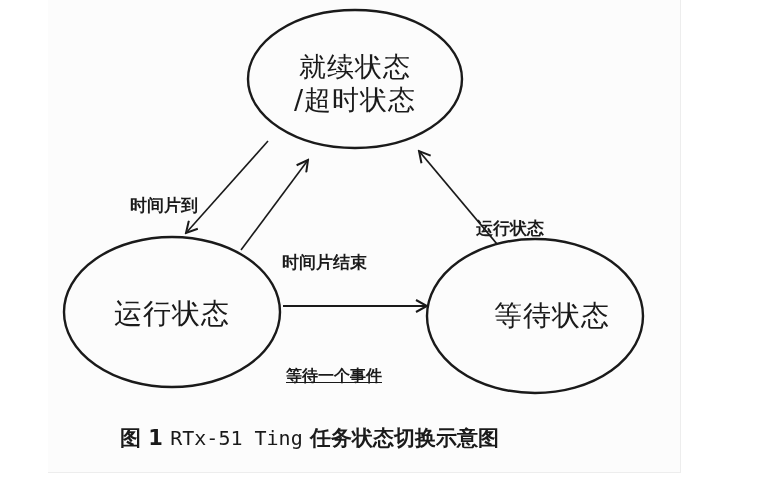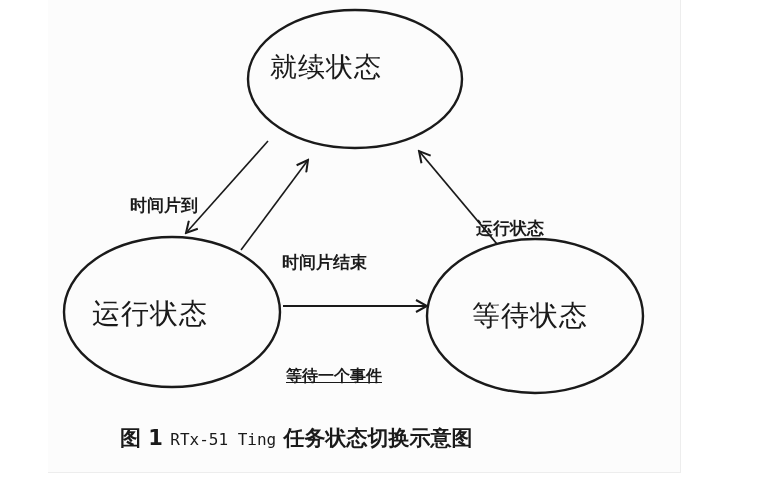--- a/index.html
+++ b/index.html
@@ -1,26 +1,26 @@
 <!DOCTYPE html>
 <html><head>
 <meta charset="utf-8">
 <style>
   html, body { margin:0; padding:0; background:#ffffff; }
   body { width:765px; height:478px; position:relative; overflow:hidden;
          font-family: "DejaVu Sans", "Liberation Sans", sans-serif; }
   .panel { position:absolute; left:48px; top:0; width:632px; height:472px;
            background:#fcfcfc; border-right:1px solid #ededed; border-bottom:1px solid #ededed; }
   svg.diagram { position:absolute; left:0; top:0; }
-  .node-label { position:absolute; color:#1a1a1a; white-space:nowrap;
+  .node-label { position:absolute; color:#1a1a1a; text-align:center; white-space:nowrap;
                 font-weight:500; letter-spacing:1px; }
   .edge-label { position:absolute; color:#1a1a1a; font-size:17px; font-weight:bold; white-space:nowrap;margin-top:37px; }
   .caption { position:absolute; left:120px; top:424px; font-size:21px; color:#1a1a1a;
              white-space:nowrap; font-weight:bold; }
-  .caption .latin { font-family:"DejaVu Sans Mono", "Liberation Mono", monospace; font-weight:normal; font-size:16px; }
+  .caption .latin { font-family:"DejaVu Sans Mono", "Liberation Mono", monospace; font-weight:normal; font-size:20px; }
 </style>
 </head>
 <body>
 
 <div class="panel"></div>
 
 <svg class="diagram" width="765" height="478" viewBox="0 0 765 478">
   <defs>
     <marker id="arrow" markerWidth="14" markerHeight="14" refX="12" refY="7" orient="auto" markerUnits="userSpaceOnUse">
       <path d="M1,1 L12,7 L1,13" fill="none" stroke="#1a1a1a" stroke-width="2"></path>
@@ -32,20 +32,21 @@
   <ellipse cx="535" cy="316" rx="108" ry="77" fill="none" stroke="#1a1a1a" stroke-width="2.4"></ellipse>
 
   <line x1="268" y1="141" x2="186" y2="233" stroke="#1a1a1a" stroke-width="1.6" marker-end="url(#arrow)"></line>
   <line x1="241" y1="250" x2="308" y2="160" stroke="#1a1a1a" stroke-width="1.6" marker-end="url(#arrow)"></line>
   <line x1="497" y1="244" x2="419" y2="151" stroke="#1a1a1a" stroke-width="1.8" marker-end="url(#arrow)"></line>
   <line x1="283" y1="306" x2="427" y2="306" stroke="#1a1a1a" stroke-width="2.2" marker-end="url(#arrow)"></line>
 </svg>
 
 <div class="node-label" style="left:270px; top:50px; width:170px; font-size:27px; line-height:33px;">
   <div>就续状态</div>
+  <div>/超时状态</div>
 </div>
 <div class="node-label" style="left:92px; top:295px; width:160px; font-size:28px;">运行状态</div>
 <div class="node-label" style="left:472px; top:297px; width:160px; font-size:28px;">等待状态</div>
 
 <div class="edge-label" style="left:130px; top:157px;">时间片到</div>
 <div class="edge-label" style="left:282px; top:214px;text-align:center;">时间片结束</div>
 <div class="edge-label" style="left:476px; top:180px;">运行状态</div>
 <div class="edge-label" style="left:286px; top:329px; font-size:16px;text-decoration:underline;">等待一个事件</div>
 
 <div class="caption">

